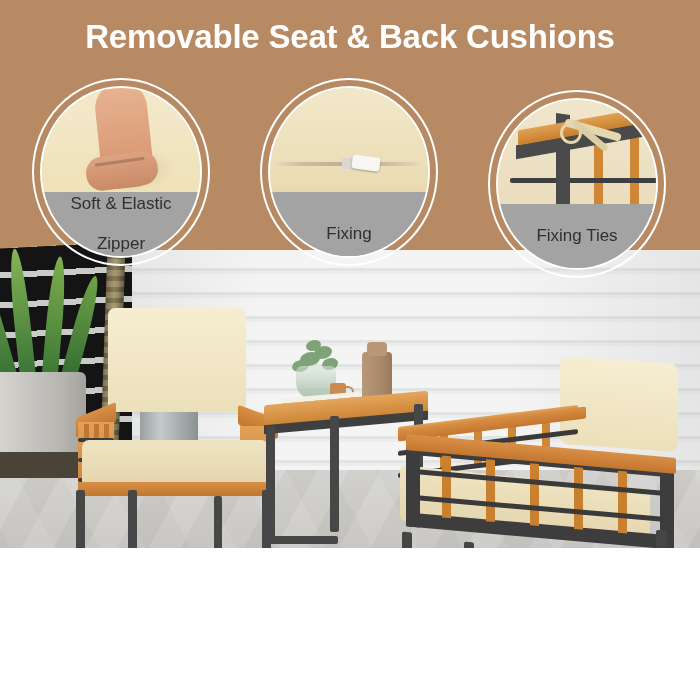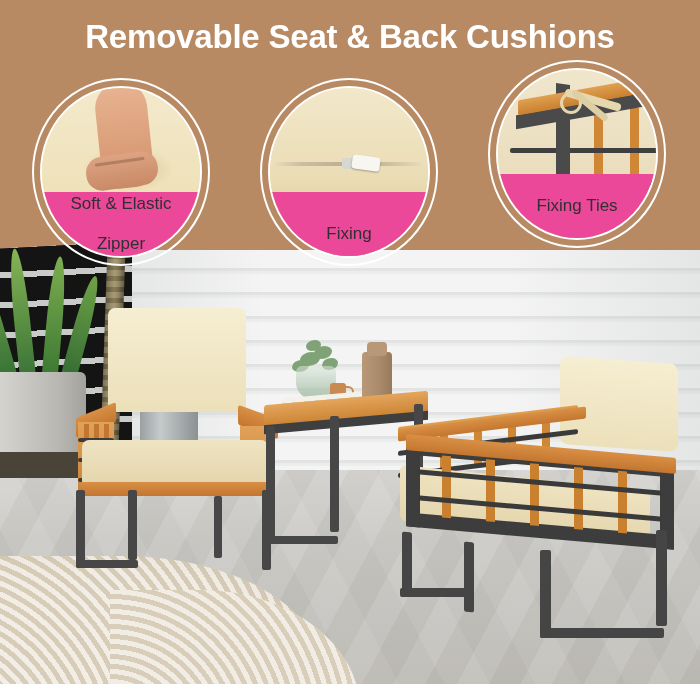--- a/index.html
+++ b/index.html
@@ -1,19 +1,19 @@
 <!DOCTYPE html>
 <html><head>
 <meta charset="utf-8">
 <style>
   html,body{margin:0;padding:0;background:#fff;}
   body{font-family:"Liberation Sans",sans-serif;}
 
   #stage{
-    position:relative;width:700px;height:684px;overflow:hidden;
+    position:relative;width:700px;height:548px;overflow:hidden;
     background:#b88a64;
   }
 
   
   .header-band{
     position:absolute;left:0;top:0;width:700px;height:272px;
     background:#b88a64;z-index:1;
   }
   .title{
     position:absolute;left:0;top:18px;width:700px;
@@ -182,30 +182,30 @@
     position:absolute;inset:0;border:2px solid #ffffff;border-radius:50%;
     box-sizing:border-box;
   }
   .fc .disc{
     position:absolute;left:8px;top:8px;right:8px;bottom:8px;
     border-radius:50%;overflow:hidden;background:#efe4c6;
     border:2px solid #ffffff;box-sizing:border-box;
   }
   .fc .band{
     position:absolute;left:0;right:0;bottom:0;height:64px;
-    background:#ec4899;display:flex;align-items:center;justify-content:center;
+    background:#a3a3a3;display:flex;align-items:center;justify-content:center;
   }
   .fc .band span{
     display:block;text-align:center;color:#2f3033;
     font-size:17px;line-height:20px;font-family:"Liberation Sans",sans-serif;
     padding:0 6px;
   }
   .fc1{left:32px;top:78px;}
   .fc2{left:260px;top:78px;}
-  .fc3{left:488px;top:60px;text-decoration:underline;}
+  .fc3{left:488px;top:90px;text-decoration:underline;}
 
   
   .ph{position:absolute;inset:0;}
   
   .sponge{position:absolute;inset:0;background:linear-gradient(to bottom,#f3e9cb 0%,#efe2ba 60%,#e6d6a8 100%);}
   .dimple{position:absolute;left:40px;top:58px;width:92px;height:46px;
     background:radial-gradient(ellipse at center, rgba(196,176,130,.65), rgba(240,228,196,0) 70%);}
   .hand{position:absolute;left:56px;top:-6px;width:52px;height:106px;
     background:linear-gradient(to bottom,#e8b492,#d99b76 70%,#c98a66);
     border-radius:26px 26px 18px 18px;transform:rotate(-6deg);}

